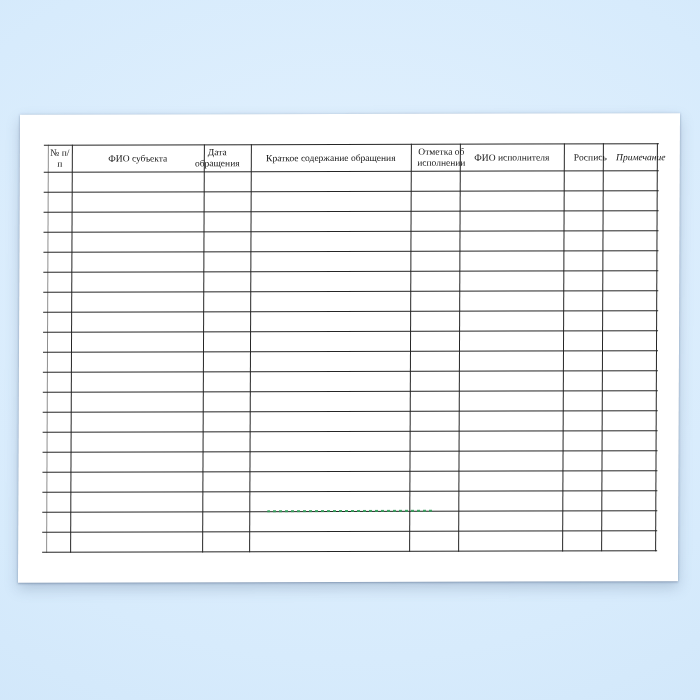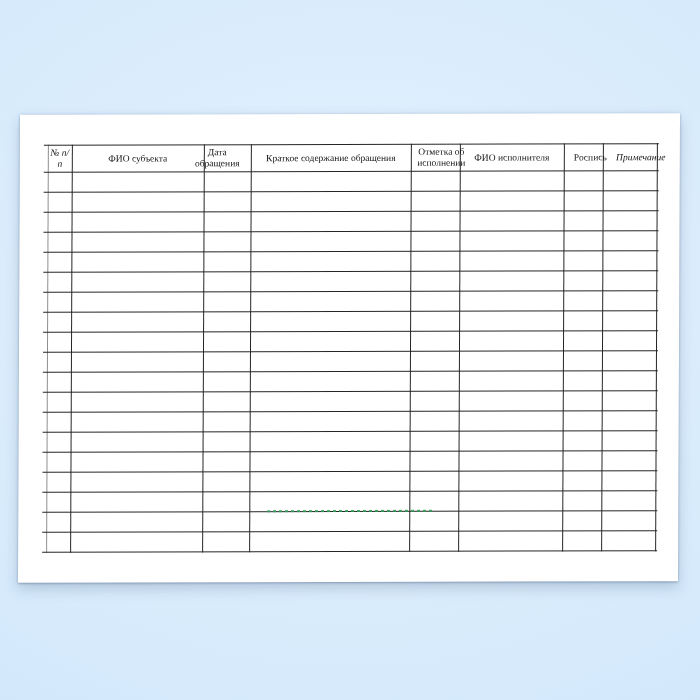--- a/index.html
+++ b/index.html
@@ -94,21 +94,21 @@
         <div class="hline" style="top: 227px; background: rgb(38, 38, 38);"></div>
         <div class="hline" style="top: 247px; background: rgb(38, 38, 38);"></div>
         <div class="hline" style="top: 267px; background: rgb(38, 38, 38);"></div>
         <div class="hline" style="top: 287px; background: rgb(38, 38, 38);"></div>
         <div class="hline" style="top: 307px; background: rgb(38, 38, 38);"></div>
         <div class="hline" style="top: 327px; background: rgb(38, 38, 38);"></div>
         <div class="hline" style="top: 347px; background: rgb(38, 38, 38);"></div>
         <div class="hline" style="top: 367px; background: rgb(38, 38, 38);"></div>
         <div class="hline" style="top: 387px; background: rgb(38, 38, 38);"></div>
         <div class="hline" style="top: 407px; background: rgb(38, 38, 38);"></div>
-        <div class="header-cell" style="left: 0px; width: 24px; color: rgb(20, 20, 20); font-style: italic;">№ п/п</div>
+        <div class="header-cell" style="left: 0px; width: 24px; color: rgb(20, 20, 20);">№ п/п</div>
         <div class="header-cell" style="left: 24px; width: 132px; color: rgb(20, 20, 20);">ФИО субъекта</div>
         <div class="header-cell" style="left: 156px; width: 27px; color: rgb(20, 20, 20);">Дата обращения</div>
         <div class="header-cell" style="left: 203px; width: 160px; color: rgb(20, 20, 20);">Краткое содержание обращения</div>
         <div class="header-cell" style="left: 363px; width: 61px; color: rgb(20, 20, 20);">Отметка об исполнении</div>
         <div class="header-cell" style="left: 412px; width: 104px; color: rgb(20, 20, 20); text-align: right;">ФИО исполнителя</div>
         <div class="header-cell" style="left: 516px; width: 53px; color: rgb(20, 20, 20);">Роспись</div>
         <div class="header-cell" style="left: 555px; width: 76px; color: rgb(20, 20, 20); font-style: italic;">Примечание</div>
         <div class="watermark" style="left: 221px; top: 366px; width: 166px; background: repeating-linear-gradient(90deg, rgb(47, 158, 87) 0px, rgb(47, 158, 87) 3px, rgba(0, 0, 0, 0) 3px, rgba(0, 0, 0, 0) 6px);"></div>
       </div>
   </div>

